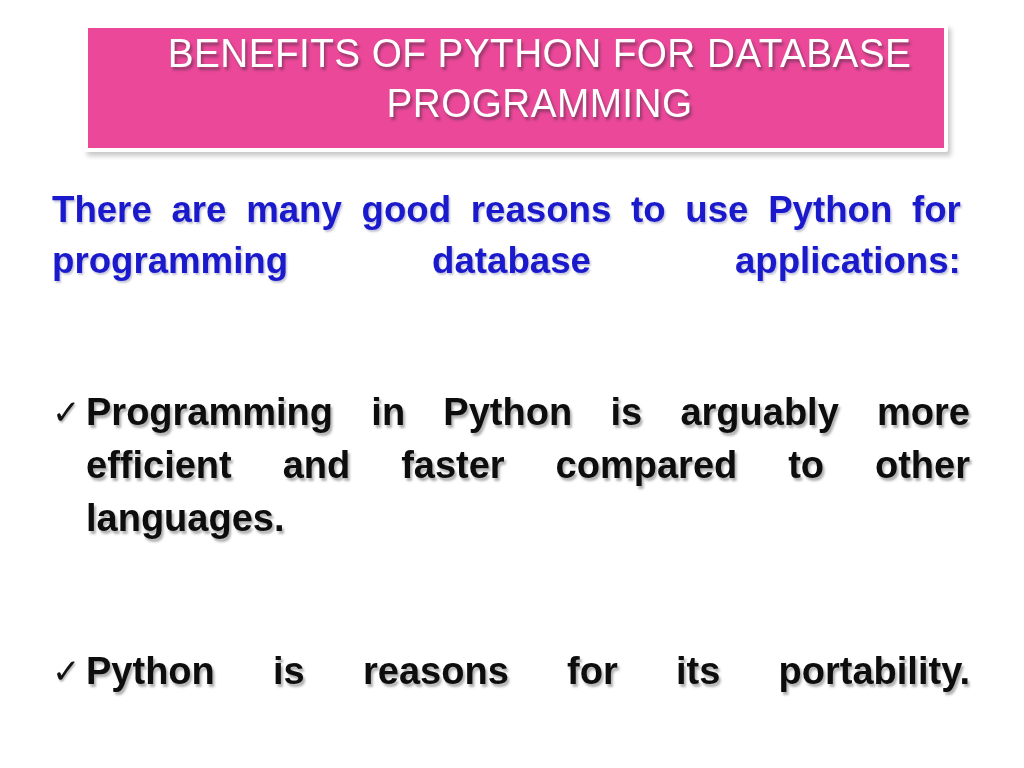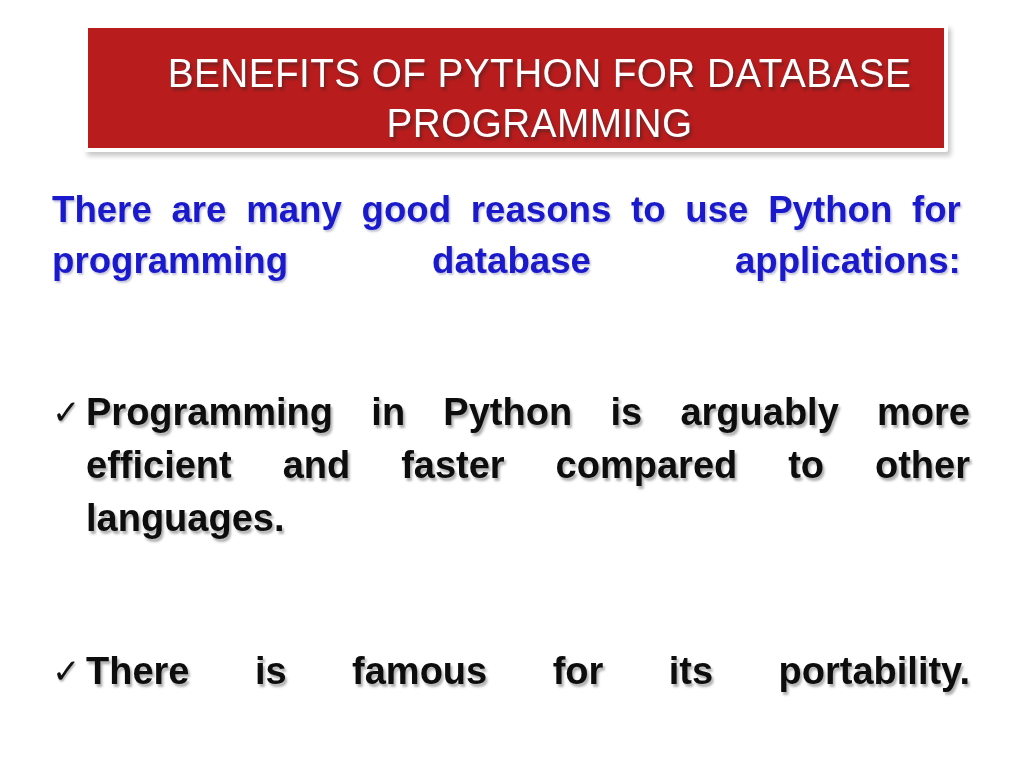--- a/index.html
+++ b/index.html
@@ -33,23 +33,23 @@
     height: 128px;
     background: #ffffff;
     border-radius: 2px;
     box-shadow: 3px 4px 5px rgba(0,0,0,0.22);
     box-sizing: border-box;
     padding: 4px;
   }
   #title-fill {
     width: 100%;
     height: 100%;
-    background: #b91c1c;
+    background: #ec4899;
     display: flex;
-    align-items: flex-end;
+    align-items: flex-start;
     justify-content: center;
     box-sizing: border-box;
     padding-left: 47px;
   }
   #slide-title {
     margin: 0;
     width: 100%;
     text-align: center;
     color: #ffffff;
     font-family: "Liberation Sans Narrow", "Liberation Sans", sans-serif;
@@ -152,20 +152,20 @@
 
       <li class="bullet-item">
         <span class="check-icon">✓</span>
         <span class="bullet-text">Programming in Python is arguably more efficient and faster compared to other languages.</span>
       </li>
 
       <div class="bullet-gap"></div>
 
       <li class="bullet-item">
         <span class="check-icon">✓</span>
-        <span class="bullet-text">There is famous for its portability.</span>
+        <span class="bullet-text">Python is reasons for its portability.</span>
       </li>
 
       <div class="bullet-gap"></div>
 
     </ul>
   </div>
 </div>
 
 </body></html>

